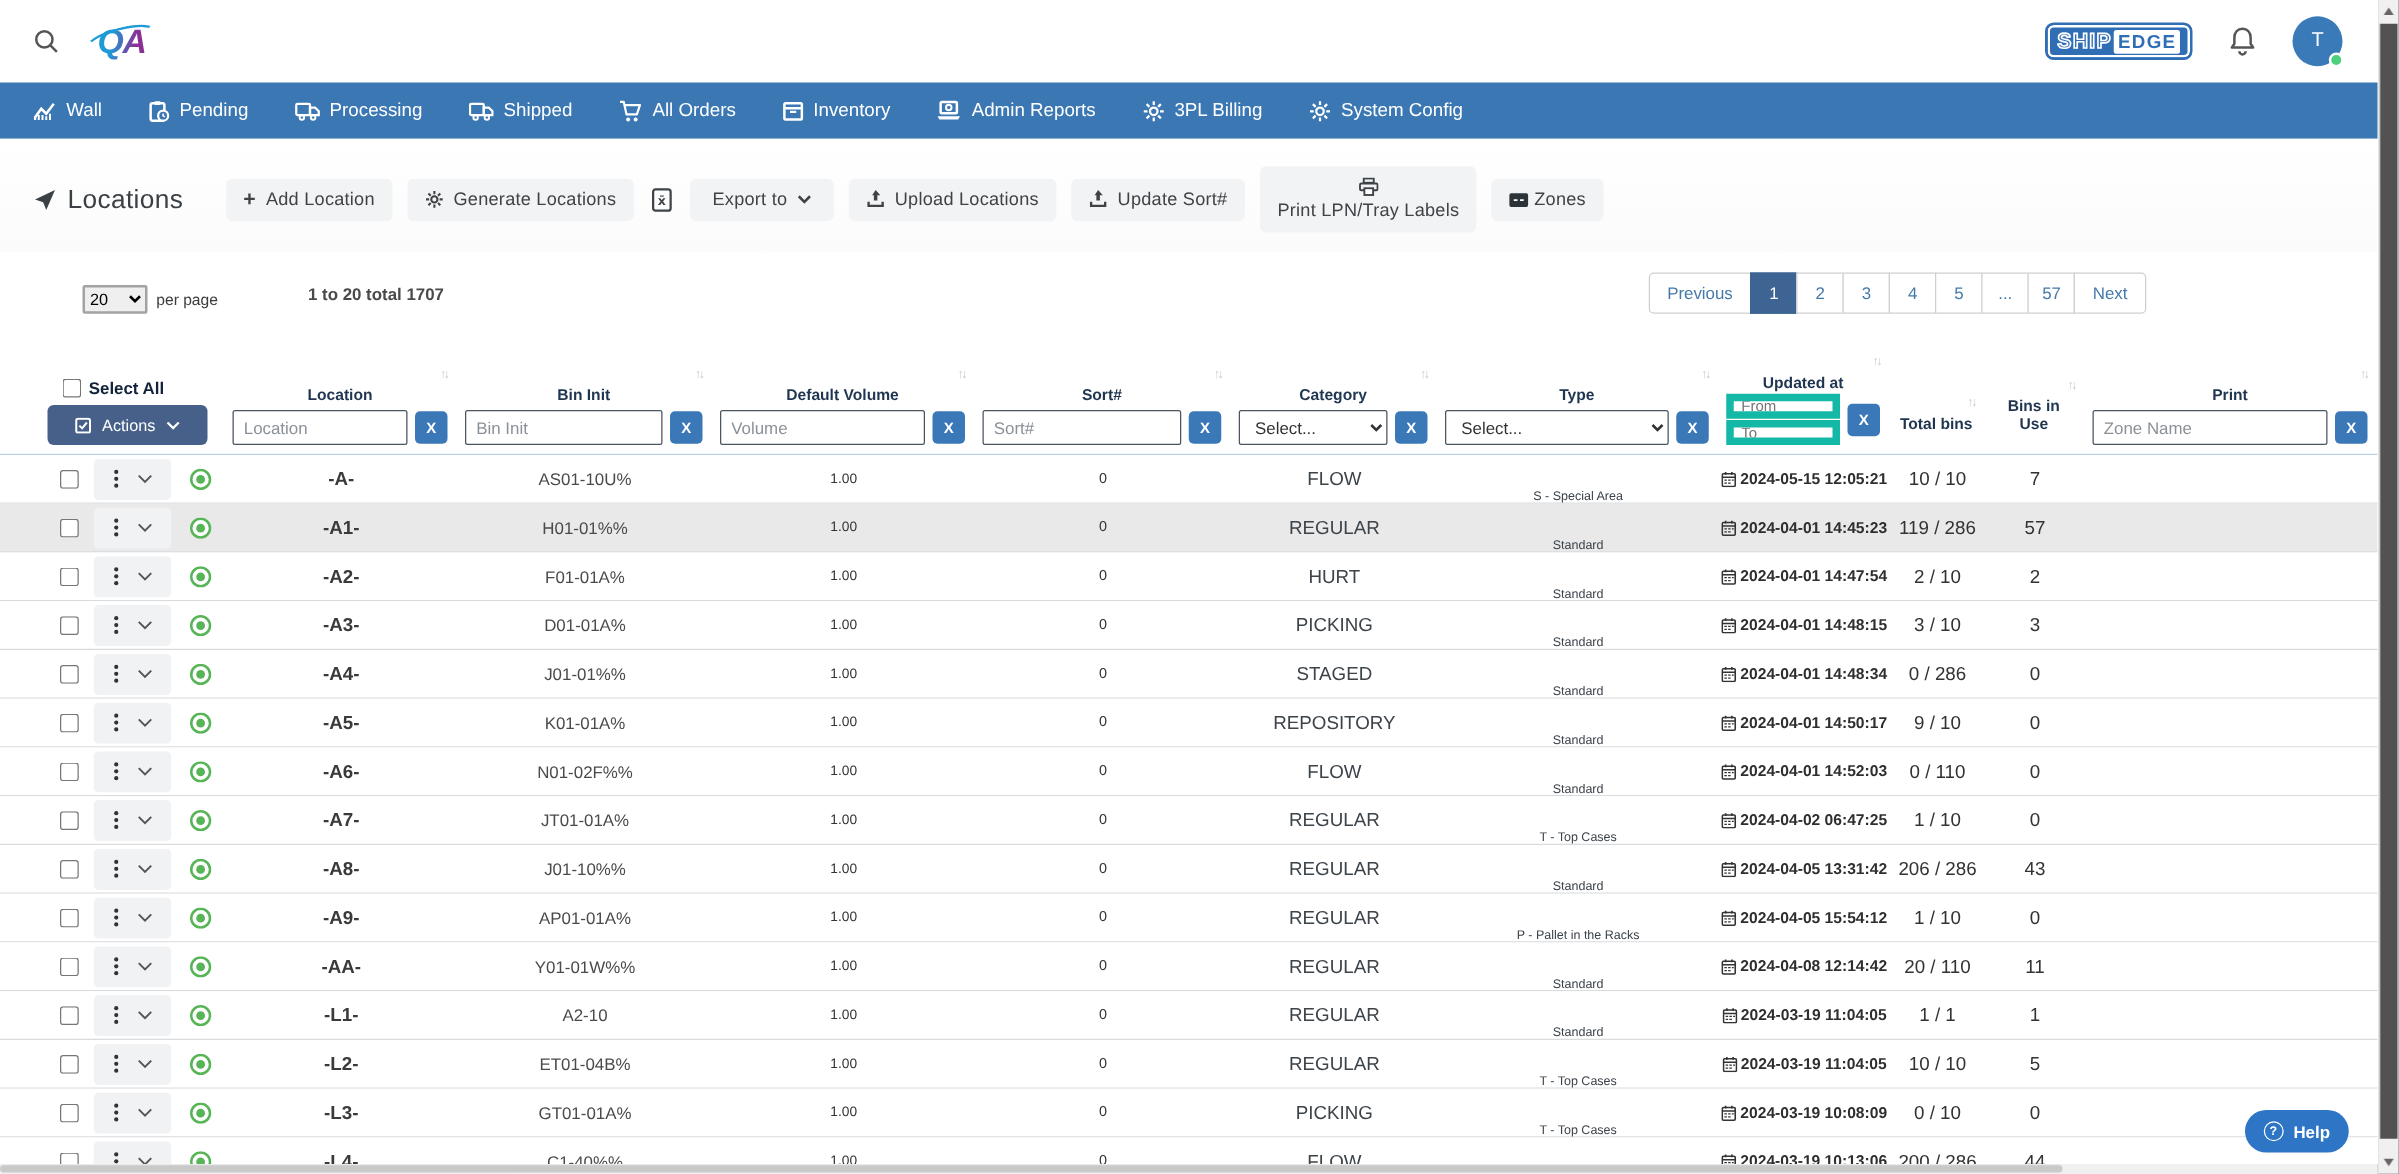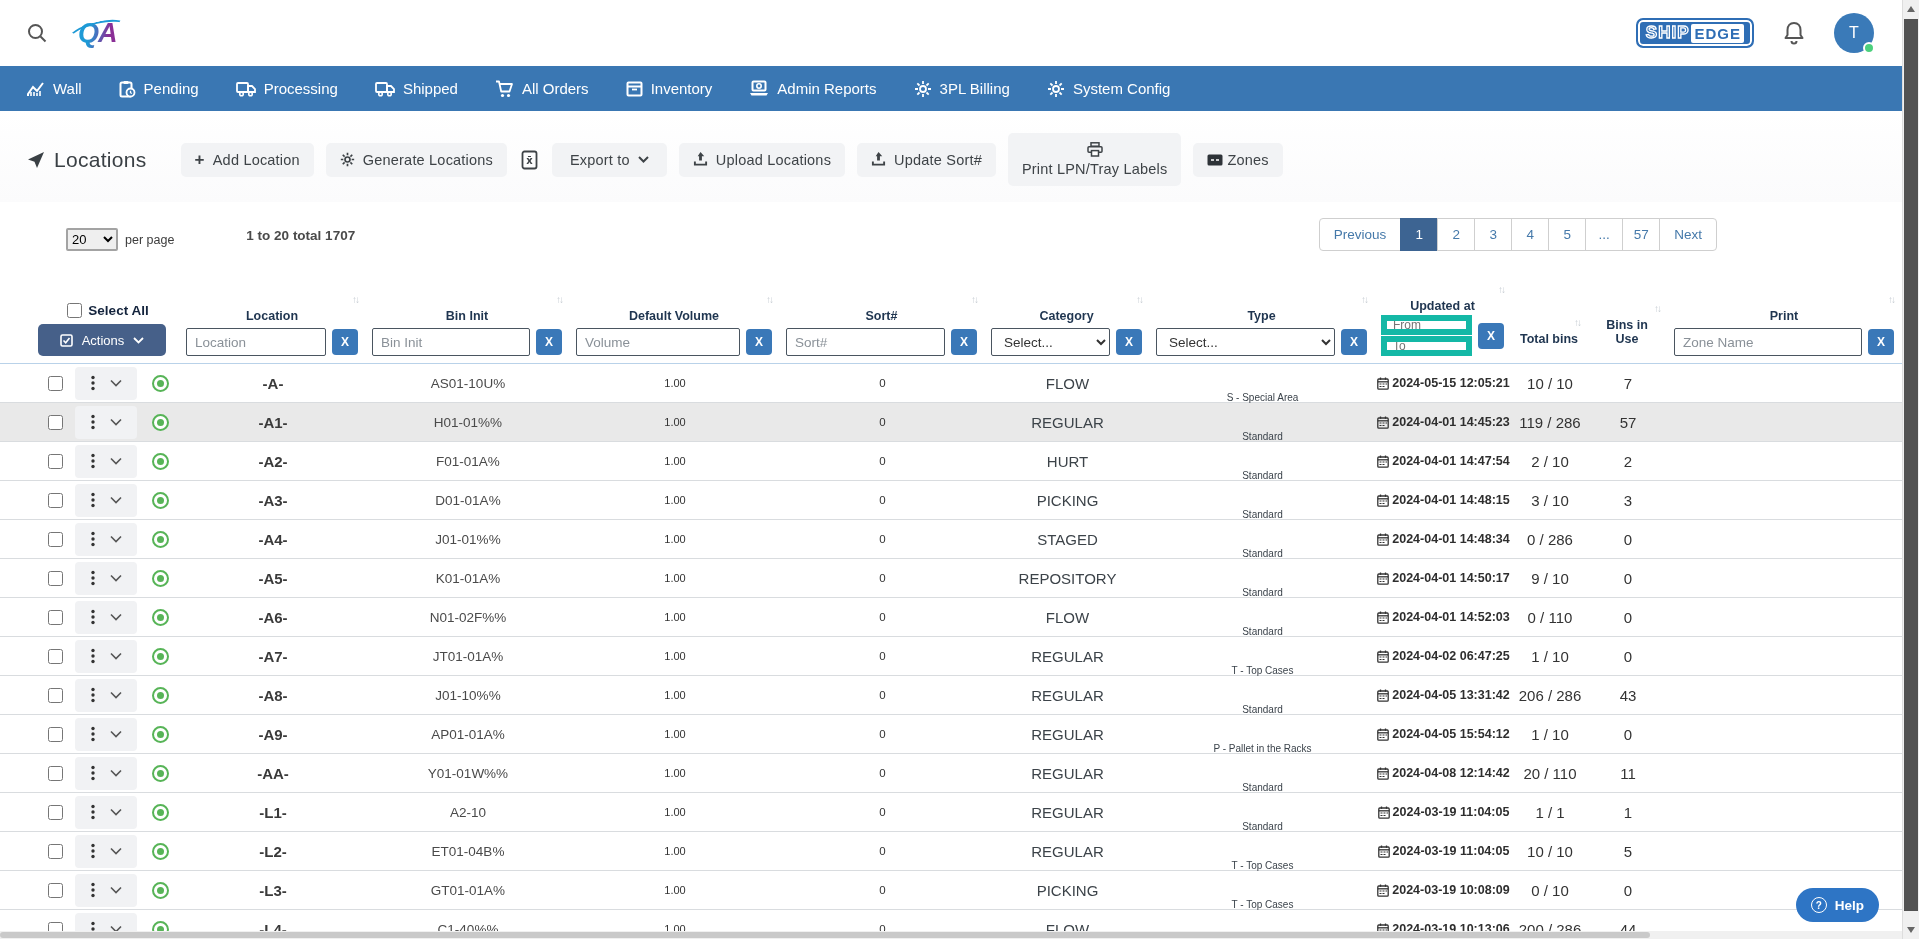--- a/index.html
+++ b/index.html
@@ -59,21 +59,21 @@
   .pg-btn.wide { padding:8px 14px; }
   .pg-btn:first-child { border-radius:4px 0 0 4px; }
   .pg-btn:last-child { border-radius:0 4px 4px 0; }
   .pg-btn.active { background:#3d6492; border-color:#3d6492; color:#fff; }
 
   
   .table { margin-top:32px; --cols:34px 68px 40px 186px 204px 210px 205px 165px 225px 137px 76px 80px minmax(0,1fr); }
   .thead { display:grid; grid-template-columns:var(--cols); padding-left:38px; align-items:end;
     border-bottom:1px solid #b9d2e9; padding-bottom:7px; }
   .selectall-cell { grid-column:1/4; display:flex; flex-direction:column; gap:6px; padding-right:14px; }
-  .selectall-row { display:flex; align-items:center; gap:6px; margin-left:12px;justify-content:center; }
+  .selectall-row { display:flex; align-items:center; gap:6px; margin-left:12px; }
   .selectall-row input { width:15px; height:15px; }
   .selectall-label { font-size:13.5px; font-weight:700; color:#13233c; }
   .actions-btn { height:32px; background:#466089; border:none; border-radius:5px; color:#fff;
     font-size:13px; display:flex; align-items:center; justify-content:center; gap:9px;
     cursor:pointer; font-family:inherit; }
   .hcell { display:flex; flex-direction:column; padding:0 8px 0 6px; position:relative; }
   .sortrow { height:15px; display:flex; justify-content:flex-end; }
   .sort-ic { font-size:10px; color:#c6ccd2; letter-spacing:-2px; cursor:pointer; line-height:14px; }
   .hlabel { text-align:center; font-size:12.5px; font-weight:700; color:#1f3550; margin:1px 0 5px; }
   .frow { display:flex; align-items:center; gap:6px; }

